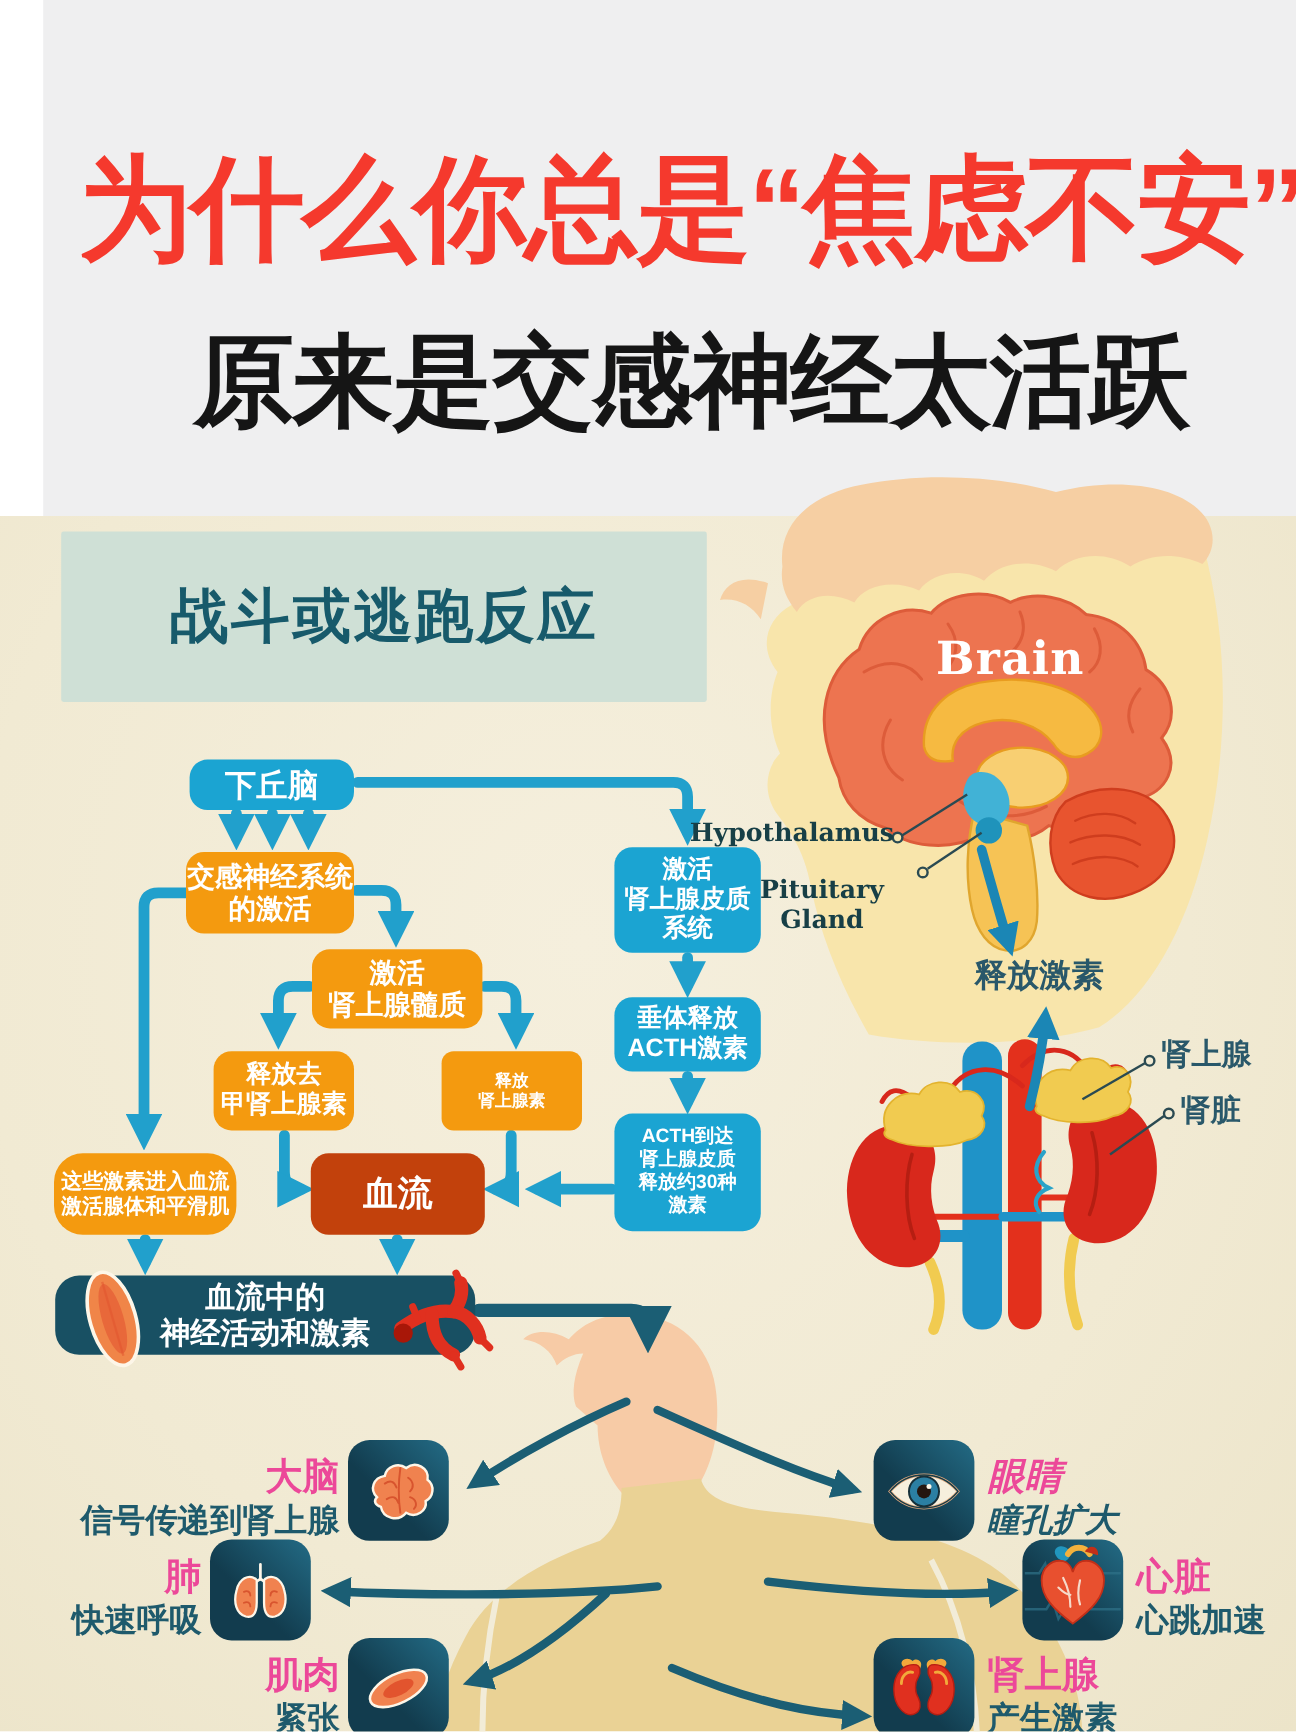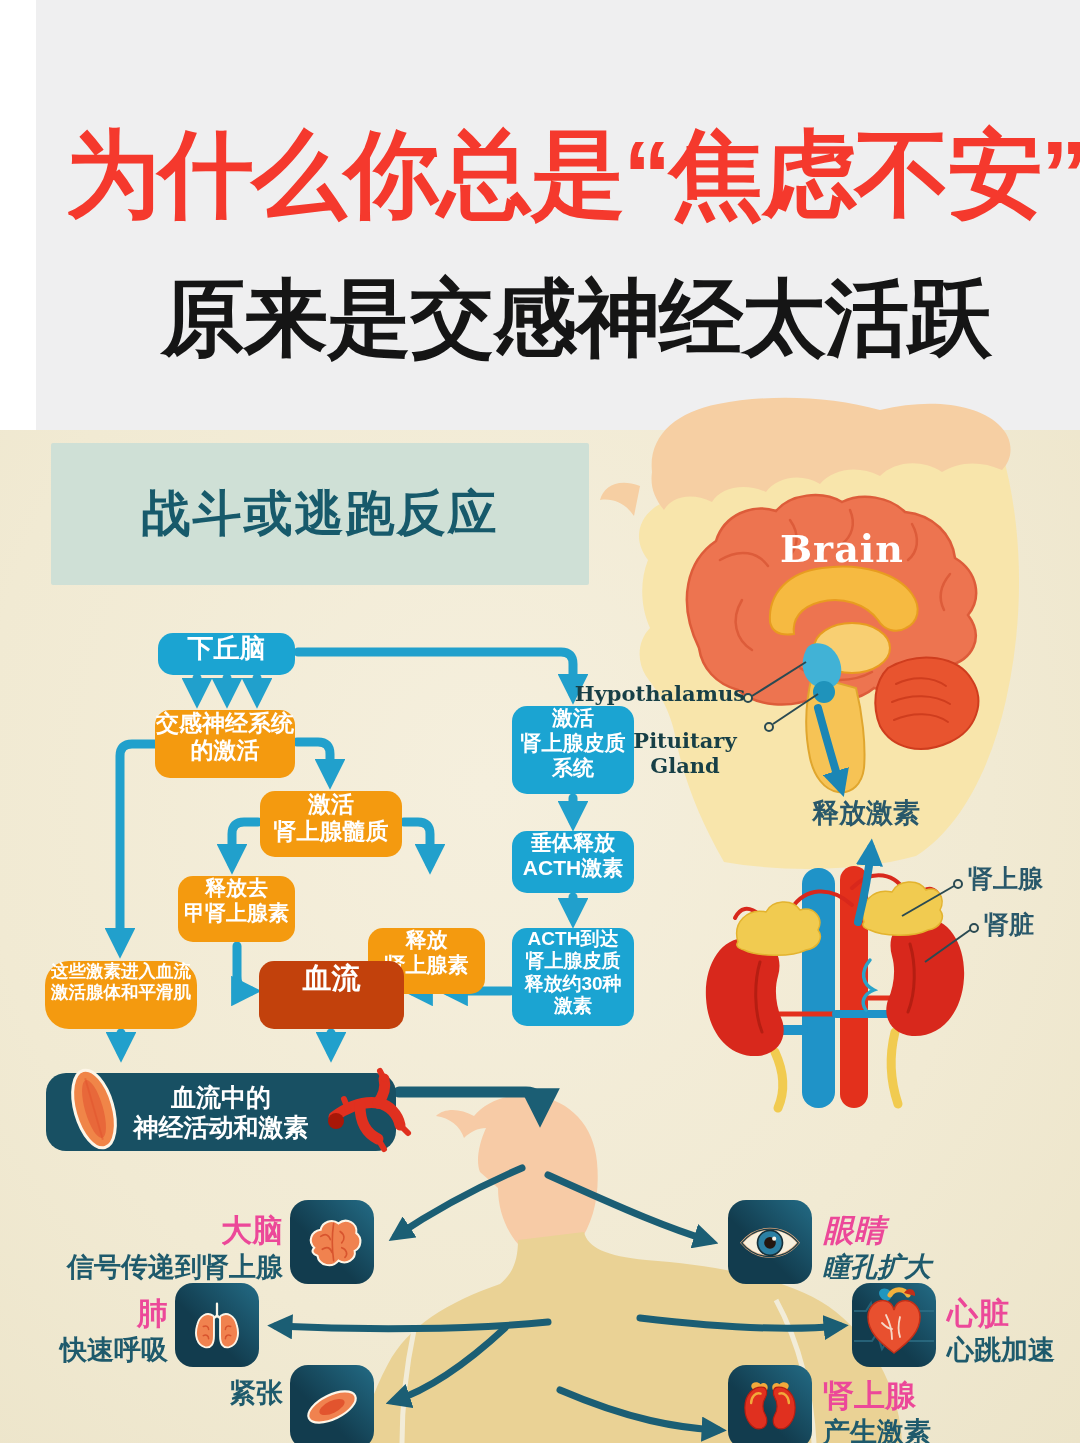--- a/index.html
+++ b/index.html
@@ -13,30 +13,30 @@
           font-size:84px;font-weight:900;color:#151515;letter-spacing:-1px;white-space:nowrap;}
   
   #info-section{position:absolute;left:0;top:430px;width:1080px;height:1013px;
      background:radial-gradient(ellipse at 45% 35%, #f5efdd 0%, #f1ead3 60%, #ece4c9 100%);}
   #banner{position:absolute;left:51px;top:443px;width:538px;height:142px;border-radius:2px;
      background:#cfe0d6;display:flex;align-items:center;justify-content:center;z-index:3;}
   #banner span{font-size:49px;font-weight:900;color:#175a6b;letter-spacing:2px;}
   svg#art{position:absolute;left:0;top:0;z-index:2;}
   
   .fbox{position:absolute;z-index:4;border-radius:15px;color:#fff;font-weight:bold;
-        display:flex;flex-direction:column;align-items:center;justify-content:flex-start;
+        display:flex;flex-direction:column;align-items:center;justify-content:center;
         text-align:center;line-height:1.18;}
   .blue{background:#1ba4d2;}
   .orange{background:#f49a0f;}
   .redbg{background:#c2410c;}
   
-  #neural-bar{position:absolute;left:46px;top:1063px;width:350px;height:78px;z-index:4;
+  #neural-bar{position:absolute;left:46px;top:1063px;width:350px;height:66px;z-index:4;
      background:#185063;border-radius:20px;color:#fff;font-weight:bold;text-align:center;
      display:flex;flex-direction:column;justify-content:center;line-height:1.2;font-size:25px;
-     padding-left:0;overflow:visible;margin-top:10px;}
+     padding-left:0;overflow:visible;}
   #neural-bar .bar-icon{position:absolute;}
   
   .tile{position:absolute;width:84px;height:84px;border-radius:18px;z-index:4;
         background:linear-gradient(45deg,#123c4e 40%,#236b85 100%);
         display:flex;align-items:center;justify-content:center;}
   
   .organ-label{position:absolute;z-index:4;font-weight:bold;line-height:1.25;}
   .organ-label .oname{font-size:31px;color:#ec4899;display:block;}
   .organ-label .odesc{font-size:27px;color:#1e5a6c;display:block;}
   .alignR{text-align:right;}
@@ -214,21 +214,21 @@
   <div class="fbox orange" style="left:260px;top:791px;width:142px;height:66px;font-size:23px;">
     <span>激活</span>
     <span>肾上腺髓质</span>
   </div>
 
   <div class="fbox orange" style="left:178px;top:876px;width:117px;height:66px;font-size:21px;">
     <span>释放去</span>
     <span>甲肾上腺素</span>
   </div>
 
-  <div class="fbox orange" style="left:368px;top:928px;width:117px;height:66px;font-size:21px;">
+  <div class="fbox orange" style="left:368px;top:876px;width:117px;height:66px;font-size:14px;border-radius:10px;">
     <span>释放</span>
     <span>肾上腺素</span>
   </div>
 
   <div class="fbox orange" style="left:45px;top:961px;width:152px;height:68px;font-size:17.5px;border-radius:24px;">
     <span>这些激素进入血流</span>
     <span>激活腺体和平滑肌</span>
   </div>
 
   <div class="fbox redbg" style="left:259px;top:961px;width:145px;height:68px;font-size:29px;">
@@ -239,21 +239,21 @@
     <span>激活</span>
     <span>肾上腺皮质</span>
     <span>系统</span>
   </div>
 
   <div class="fbox blue" style="left:512px;top:831px;width:122px;height:62px;font-size:21px;">
     <span>垂体释放</span>
     <span>ACTH激素</span>
   </div>
 
-  <div class="fbox blue" style="left:512px;top:928px;width:122px;height:98px;font-size:19px;">
+  <div class="fbox blue" style="left:512px;top:928px;width:122px;height:98px;font-size:16px;">
     <span>ACTH到达</span>
     <span>肾上腺皮质</span>
     <span>释放约30种</span>
     <span>激素</span>
   </div>
 
   <div id="neural-bar">
     <span>血流中的</span>
     <span>神经活动和激素</span>
     <svg class="bar-icon" style="left:8px;top:-10px;" width="80" height="92" viewBox="0 0 80 92">
@@ -367,20 +367,21 @@
     <span class="oname">大脑</span>
     <span class="odesc">信号传递到肾上腺</span>
   </div>
 
   <div class="organ-label alignR" style="left:20px;top:1295px;width:148px;">
     <span class="oname">肺</span>
     <span class="odesc">快速呼吸</span>
   </div>
 
   <div class="organ-label alignR" style="left:120px;top:1377px;width:163px;">
+    <span class="oname">肌肉</span>
     <span class="odesc">紧张</span>
   </div>
 
   <div class="organ-label" style="left:823px;top:1212px;width:240px;font-style:italic;">
     <span class="oname">眼睛</span>
     <span class="odesc">瞳孔扩大</span>
   </div>
 
   <div class="organ-label" style="left:947px;top:1295px;width:130px;">
     <span class="oname">心脏</span>

